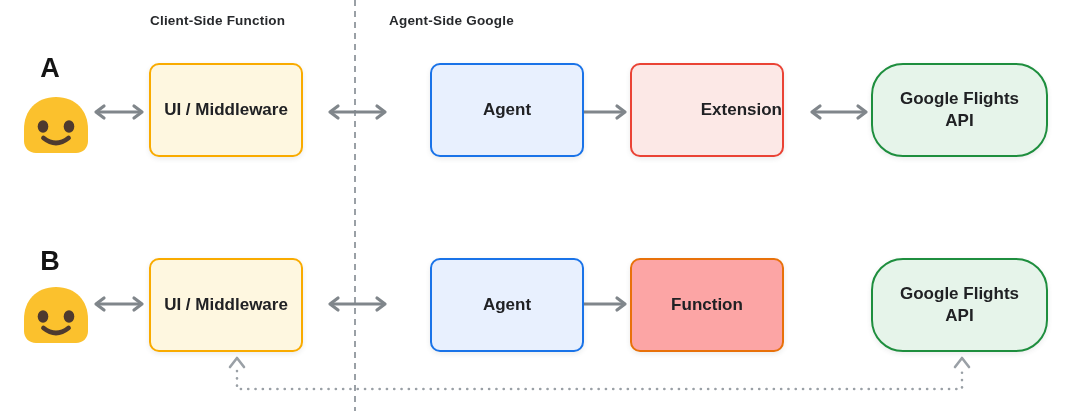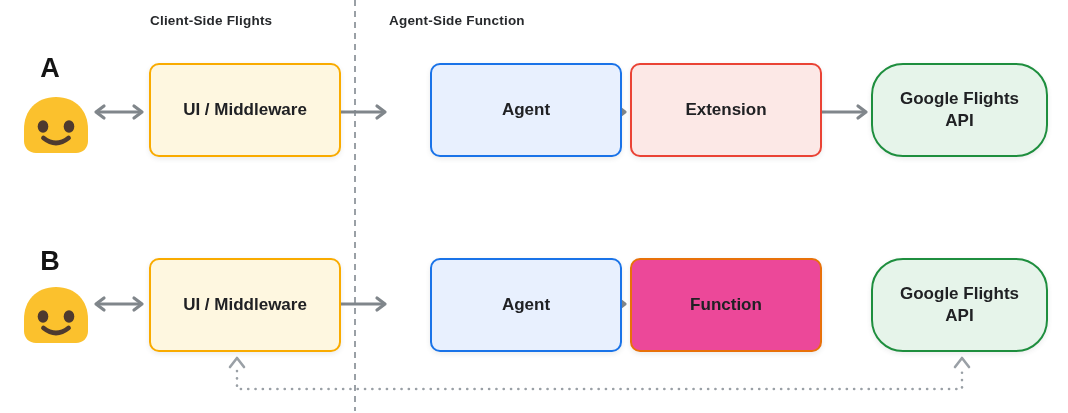--- a/index.html
+++ b/index.html
@@ -49,42 +49,42 @@
     width: 52px;
     text-align: center;
     font-size: 27px;
     font-weight: 700;
     color: #141414;
   }
 
   
   .box {
     position: absolute;
-    width: 192px;
+    width: 154px;
     height: 94px;
     border-radius: 10px;
     border: 2px solid;
     display: flex;
     align-items: center;
     justify-content: center;
     box-sizing: border-box;
     box-shadow: 0 2px 5px rgba(60,64,67,0.10);
   }
   .box-label {
     font-size: 17px;
     font-weight: 600;
     text-align: center;
     white-space: pre-line;
     line-height: 1.28;
     color: #202124;
   }
   .yellow { background: #FEF7E0; border-color: #F9AB00; }
   .blue   { background: #E8F0FE; border-color: #1A73E8; margin-left: 40px; }
-  .red    { background: #FCE8E6; border-color: #EA4335; }
-  .orange { background: #ec4899; border-color: #E8710A; }
+  .red    { background: #FCE8E6; border-color: #EA4335; justify-content: flex-end; }
+  .orange { background: #fca5a5; border-color: #E8710A; }
   .green  { background: #E6F4EA; border-color: #1E8E3E; }
 
   .row-a .box { top: 63px; }
   .row-b .box { top: 258px; }
   .col-1 { left: 149px; }
   .col-2 { left: 390px; }
   .col-3 { left: 630px; }
   .col-4 { left: 871px; width: 177px; border-radius: 32px; }
 
   
@@ -142,22 +142,22 @@
 
     <g class="dotted">
       <path d="M237,371 L237,389 L962,389 L962,371"></path>
     </g>
     <g class="chev">
       <polyline points="230,367 237,358 244,367"></polyline>
       <polyline points="955,367 962,358 969,367"></polyline>
     </g>
   </svg>
 
-  <div class="lane-label lane-client">Client-Side Flights</div>
-  <div class="lane-label lane-agent">Agent-Side Function</div>
+  <div class="lane-label lane-client">Client-Side Function</div>
+  <div class="lane-label lane-agent">Agent-Side Google</div>
 
   <div class="row-a">
     <div class="row-letter">A</div>
 
     <svg class="user-emoji" viewBox="0 0 72 58" aria-label="smiling-blob-emoji">
       <path d="M36,1 C16,1 4,15 4,33 L4,45 C4,52 9,57 16,57 L56,57 C63,57 68,52 68,45 L68,33 C68,15 56,1 36,1 Z" fill="#FBC12D"></path>
       <ellipse cx="23" cy="30.5" rx="5.3" ry="6.2" fill="#4E3A2F"></ellipse>
       <ellipse cx="49" cy="30.5" rx="5.3" ry="6.2" fill="#4E3A2F"></ellipse>
       <path d="M23.5,42 Q36,52 48.5,42" stroke="#4E3A2F" stroke-width="4.8" stroke-linecap="round" fill="none"></path>
     </svg>

